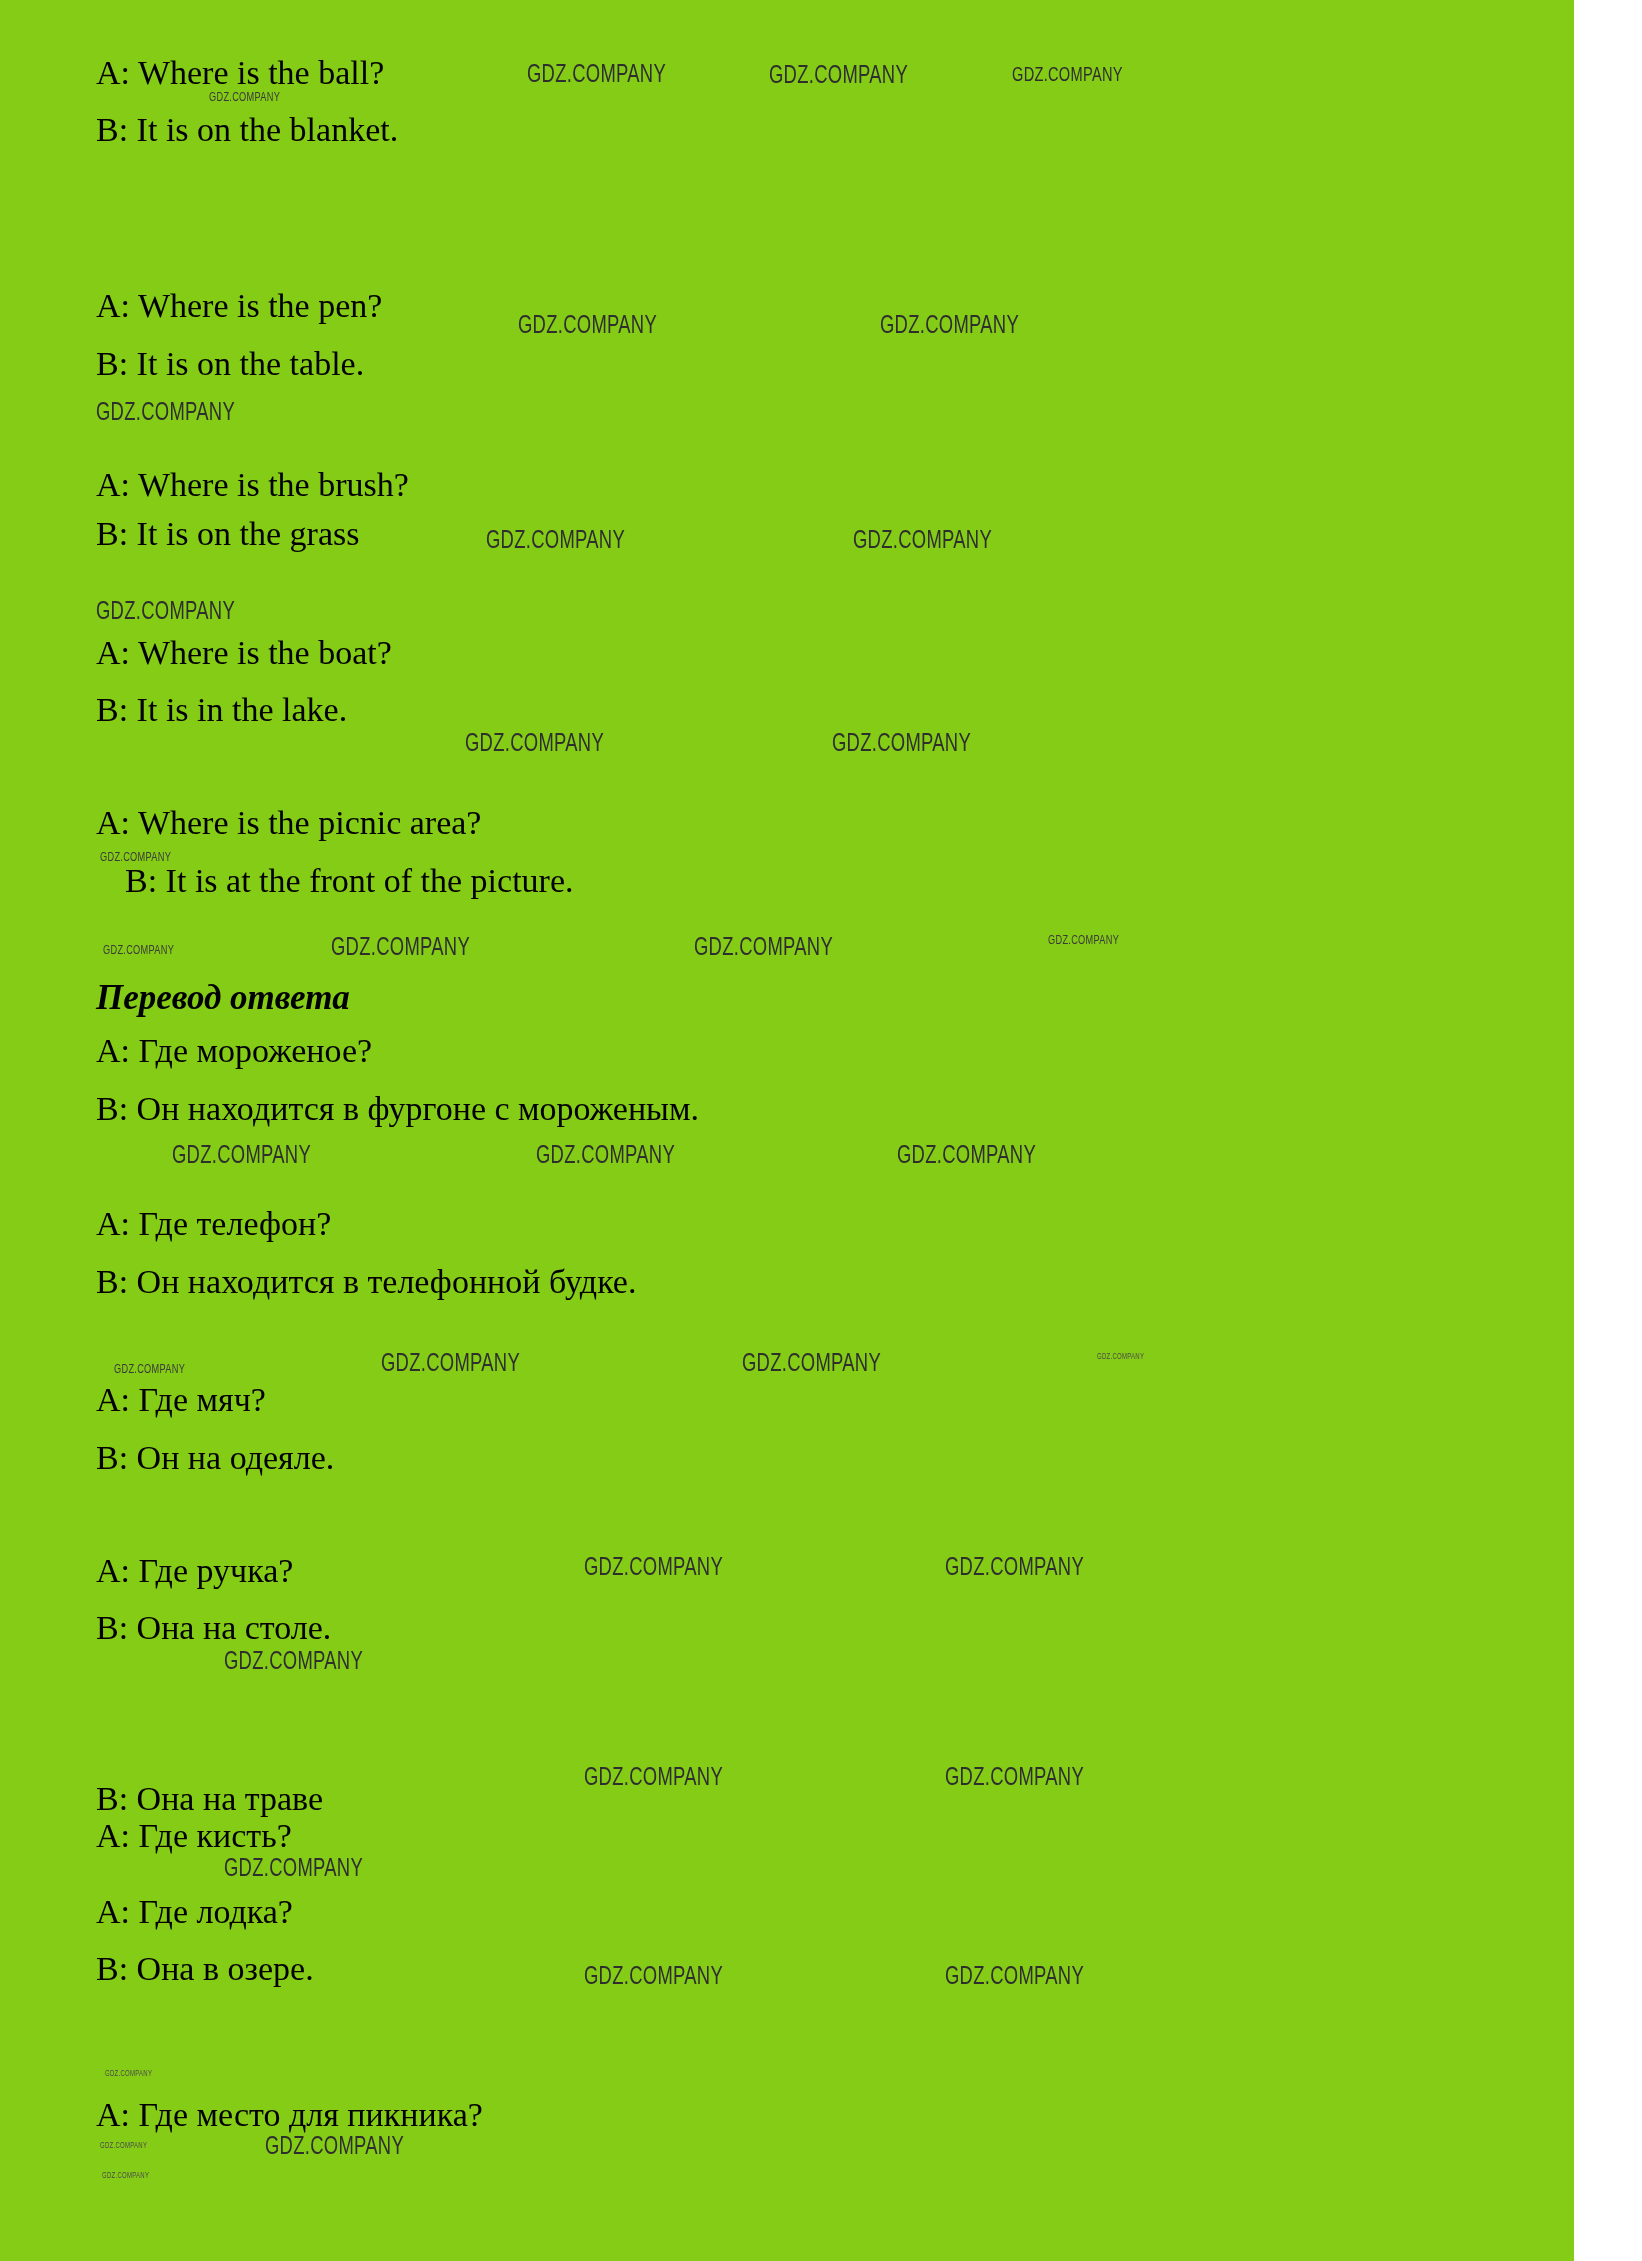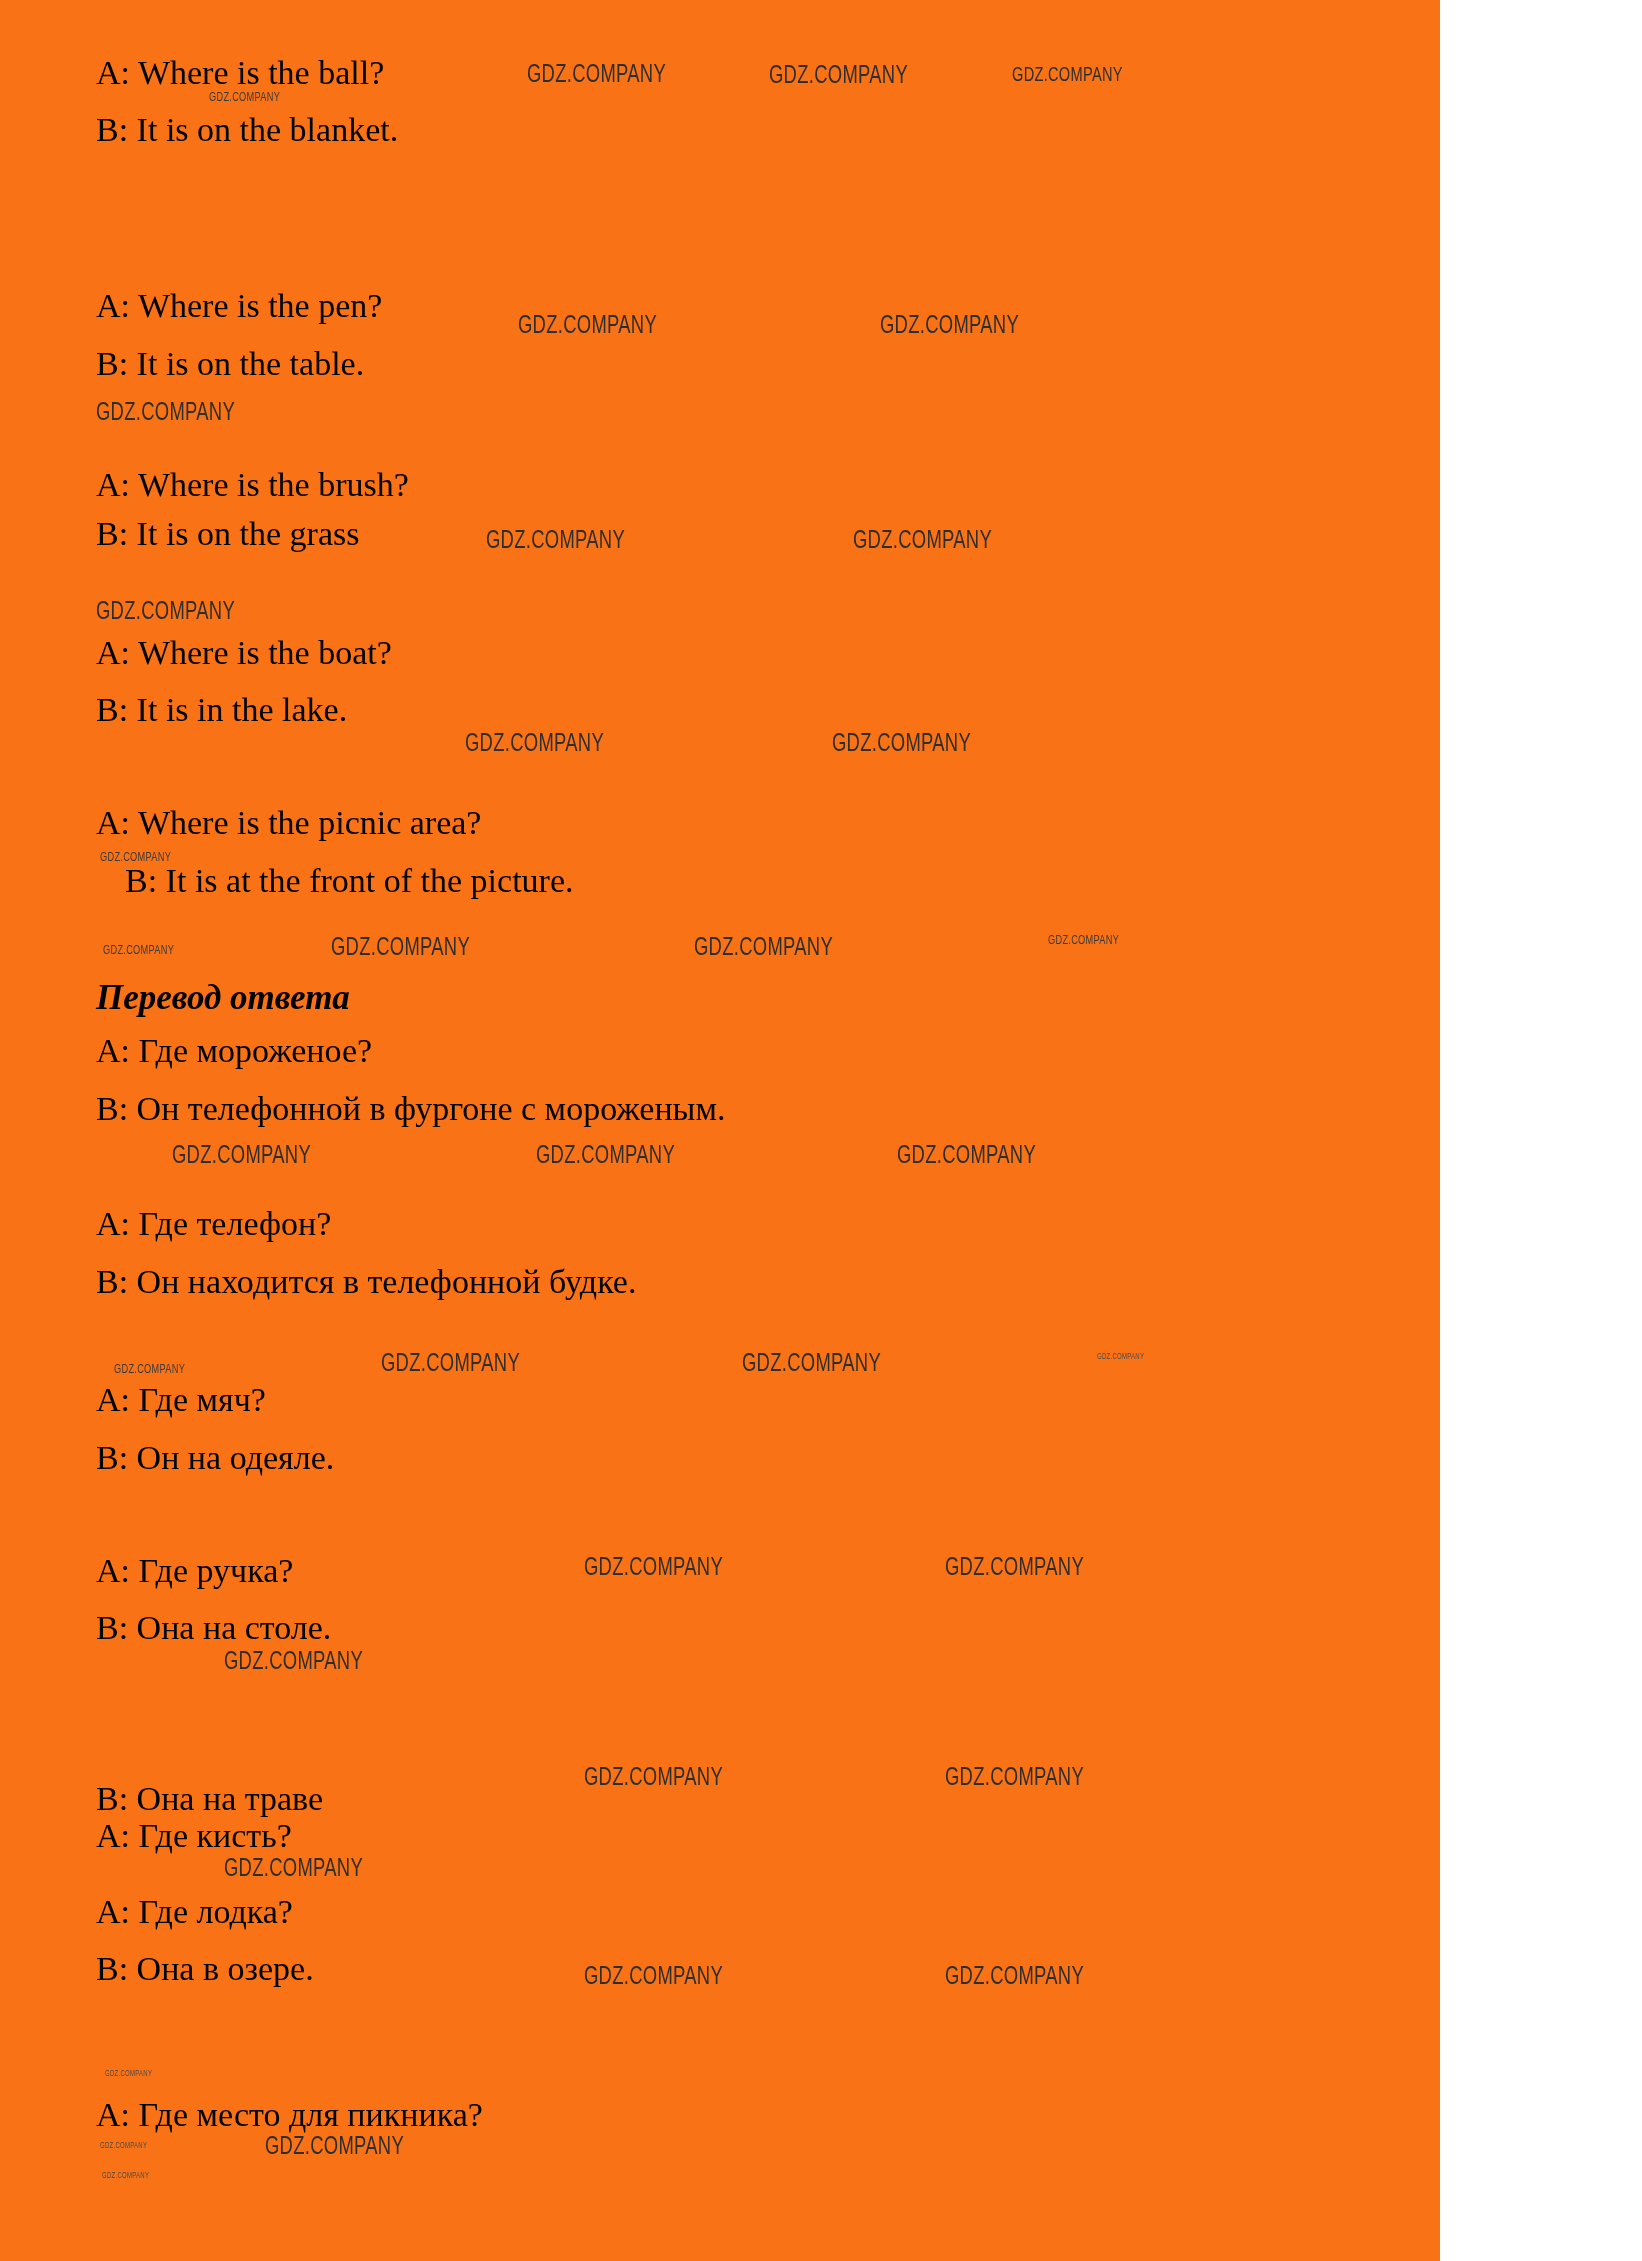--- a/index.html
+++ b/index.html
@@ -2,23 +2,23 @@
 <html style="font-size:12px"><head>
 <meta charset="utf-8">
 <style>
   html, body {
     margin: 0;
     padding: 0;
     background: #ffffff;
   }
   .page {
     position: relative;
-    width: 1440px;
+    width: 1574px;
     height: 2261px;
-    background: #f97316;
+    background: #84cc16;
     overflow: hidden;
     font-family: "Liberation Serif", serif;
     text-decoration: underline;
   }
   .line {
     position: absolute;
     font-family: "Liberation Serif", serif;
     font-size: 34px;
     line-height: 1.1;
     color: #000000;
@@ -63,21 +63,21 @@
 
   <div class="line" style="left:96px; top:634px;">A: Where is the boat?</div>
   <div class="line" style="left:96px; top:691px;">B: It is in the lake.</div>
 
   <div class="line" style="left:96px; top:804px;">A: Where is the picnic area?</div>
   <div class="line" style="left:104px; top:862px;margin-left:21px;">B: It is at the front of the picture.</div>
 
   <div class="heading" style="left:96px; top:978px;">Перевод ответа</div>
 
   <div class="line" style="left:96px; top:1032px;">A: Где мороженое?</div>
-  <div class="line" style="left:96px; top:1090px;">B: Он телефонной в фургоне с мороженым.</div>
+  <div class="line" style="left:96px; top:1090px;">B: Он находится в фургоне с мороженым.</div>
 
   <div class="line" style="left:96px; top:1205px;">A: Где телефон?</div>
   <div class="line" style="left:96px; top:1263px;">B: Он находится в телефонной будке.</div>
 
   <div class="line" style="left:96px; top:1381px;">A: Где мяч?</div>
   <div class="line" style="left:96px; top:1439px;">B: Он на одеяле.</div>
 
   <div class="line" style="left:96px; top:1552px;">A: Где ручка?</div>
   <div class="line" style="left:96px; top:1609px;">B: Она на столе.</div>
 

